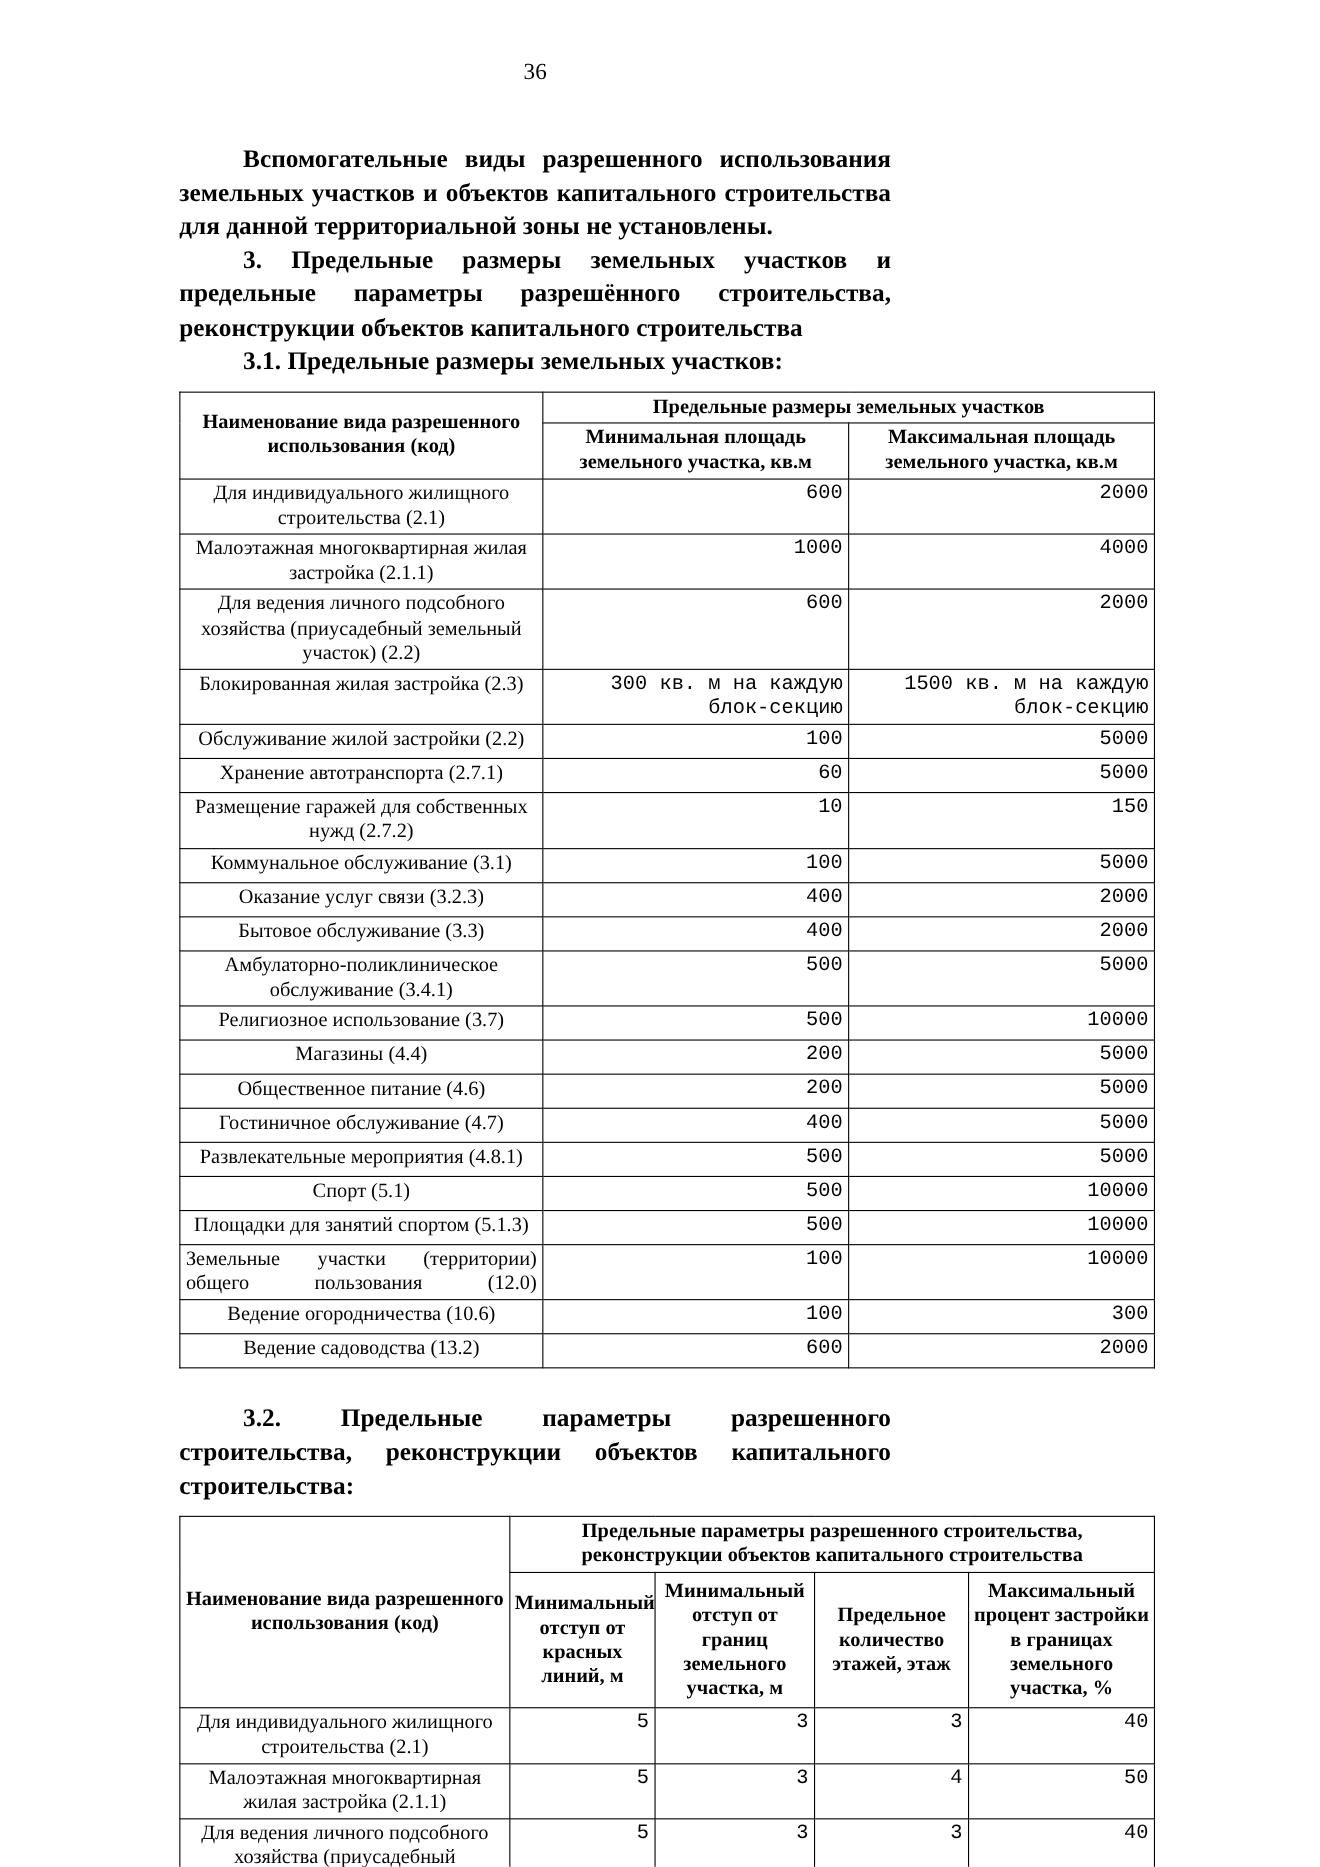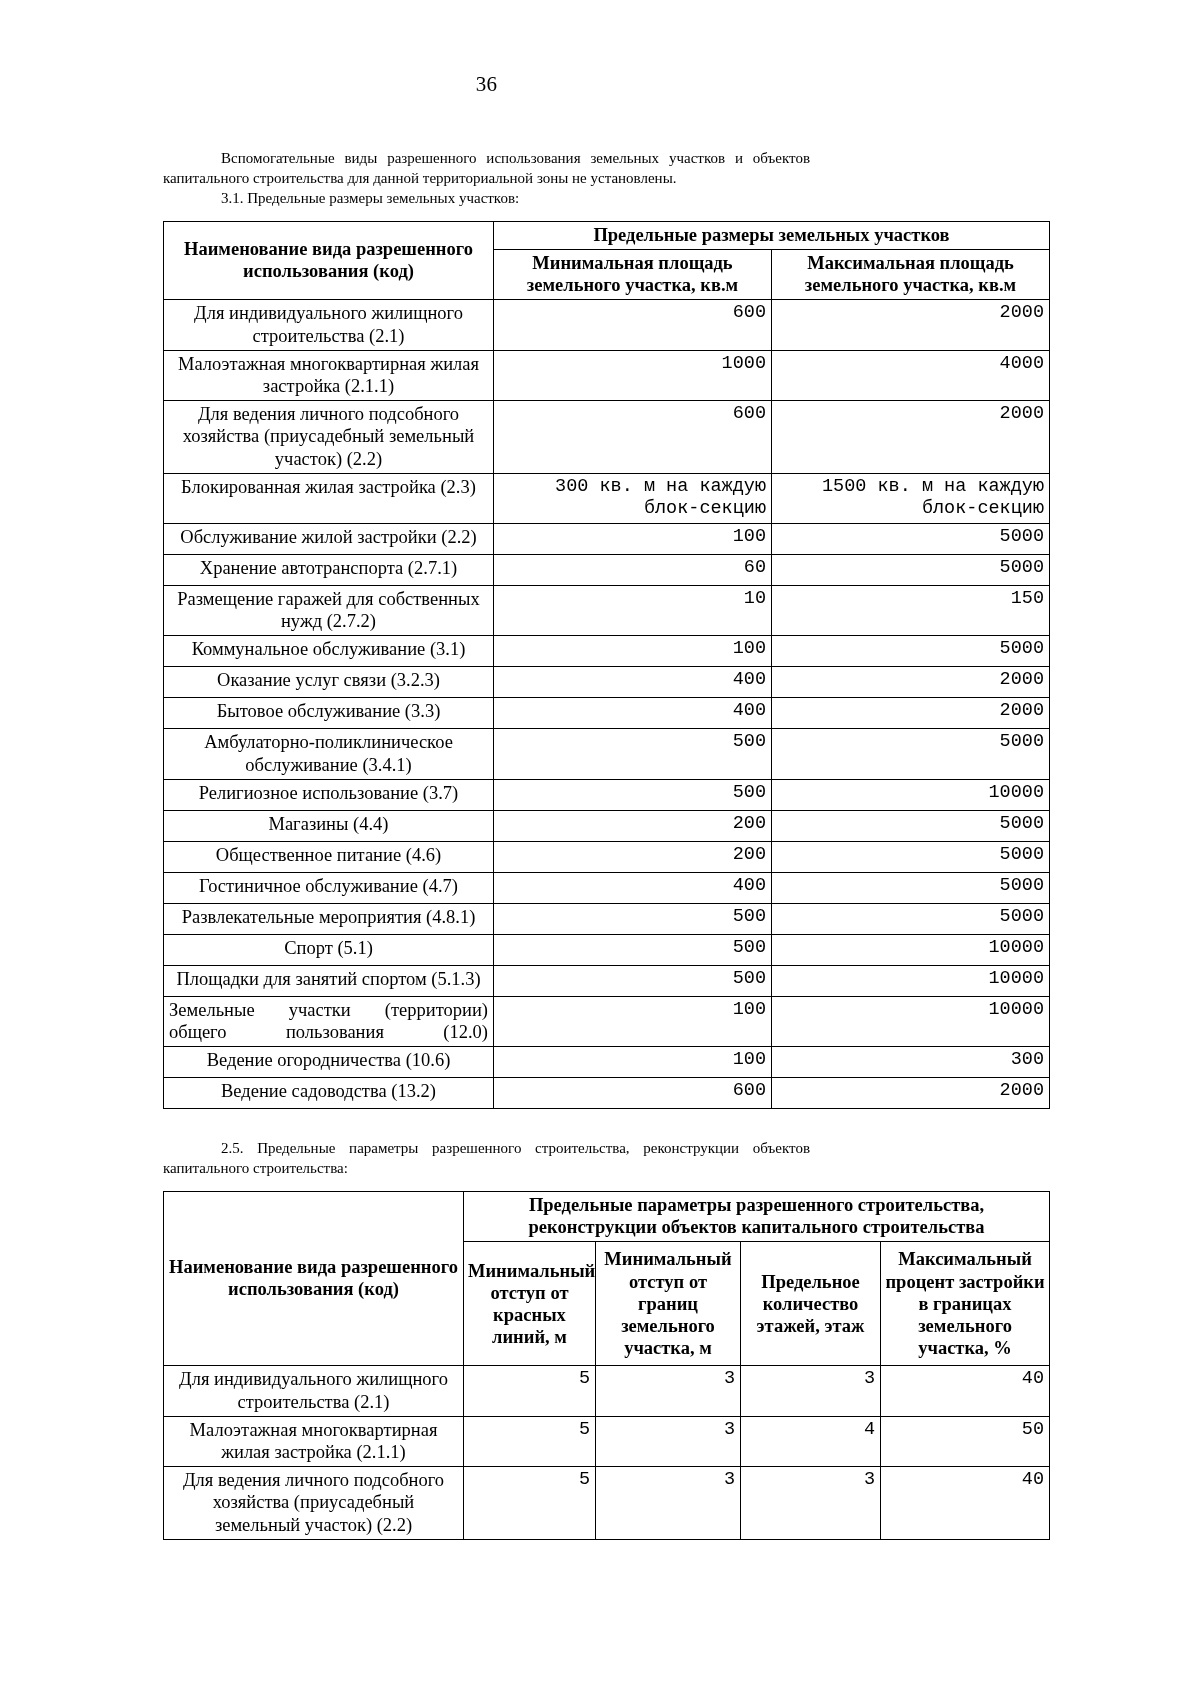--- a/index.html
+++ b/index.html
@@ -12,35 +12,36 @@
     height: 1697px;
     font-family: "Liberation Serif", "DejaVu Serif", serif;
     color: #000000;
     position: relative;
     overflow: hidden;
   }
   .page {
     width: 960px;
     height: 1697px;
     box-sizing: border-box;
-    padding: 72px 150px 0 163px;
+    padding: 53px 150px 0 163px;
     position: relative;
   }
   .page-number {
     text-align: center;
     font-size: 21px;
     margin: 0 0 52px 0;
     letter-spacing: 0.2px;
   }
   p.body-text {
-    font-size: 15px;
+    font-size: 23px;
     line-height: 1.33;
     margin: 0;
     text-align: justify;
     text-indent: 58px;
+    font-weight: bold;
   }
   .spacer-12 { height: 12px; }
   .spacer-30 { height: 30px; }
 
   table.doc-table {
     border-collapse: collapse;
     width: 886px;
     table-layout: fixed;
     margin: 0;
   }
@@ -85,20 +86,21 @@
   .t1 td { height: 25px; }
 </style>
 </head>
 <body>
 
 <div class="page">
 
   <div class="page-number">36</div>
 
   <p class="body-text">Вспомогательные виды разрешенного использования земельных участков и объектов капитального строительства для данной территориальной зоны не установлены.</p>
+  <p class="body-text">3. Предельные размеры земельных участков и предельные параметры разрешённого строительства, реконструкции объектов капитального строительства</p>
   <p class="body-text">3.1. Предельные размеры земельных участков:</p>
 
   <div class="spacer-12"></div>
 
   <table class="doc-table t1">
     <colgroup>
       <col class="c0">
         <col class="c1">
         <col class="c2">
     </colgroup>
@@ -216,21 +218,21 @@
         <tr>
           <td class="name">Ведение садоводства (13.2)</td>
           <td class="num">600</td>
           <td class="num">2000</td>
         </tr>
       </tbody>
   </table>
 
   <div class="spacer-30"></div>
 
-  <p class="body-text">2.5. Предельные параметры разрешенного строительства, реконструкции объектов капитального строительства:</p>
+  <p class="body-text">3.2. Предельные параметры разрешенного строительства, реконструкции объектов капитального строительства:</p>
 
   <div class="spacer-12"></div>
 
   <table class="doc-table t2">
     <colgroup>
       <col class="d0">
         <col class="d1">
         <col class="d2">
         <col class="d3">
         <col class="d4">

